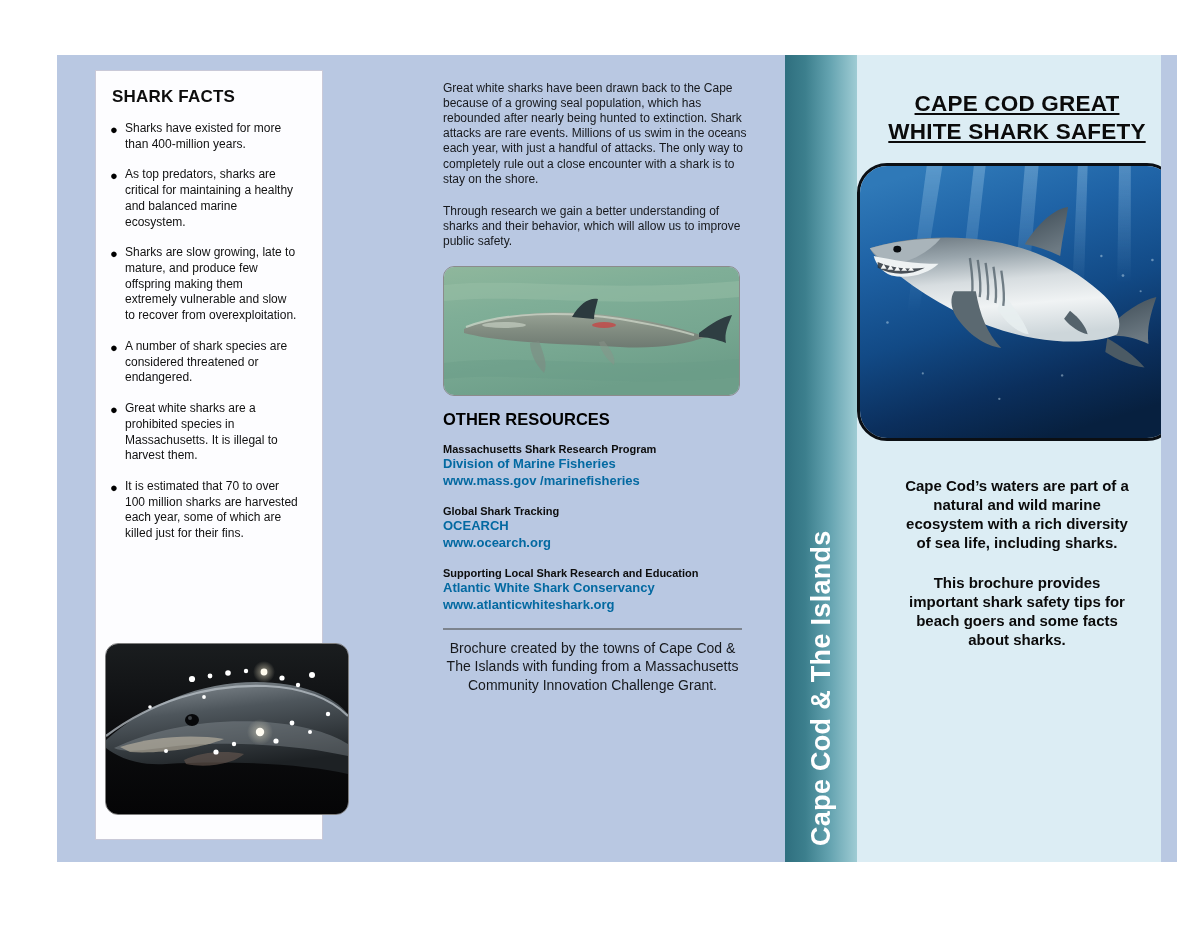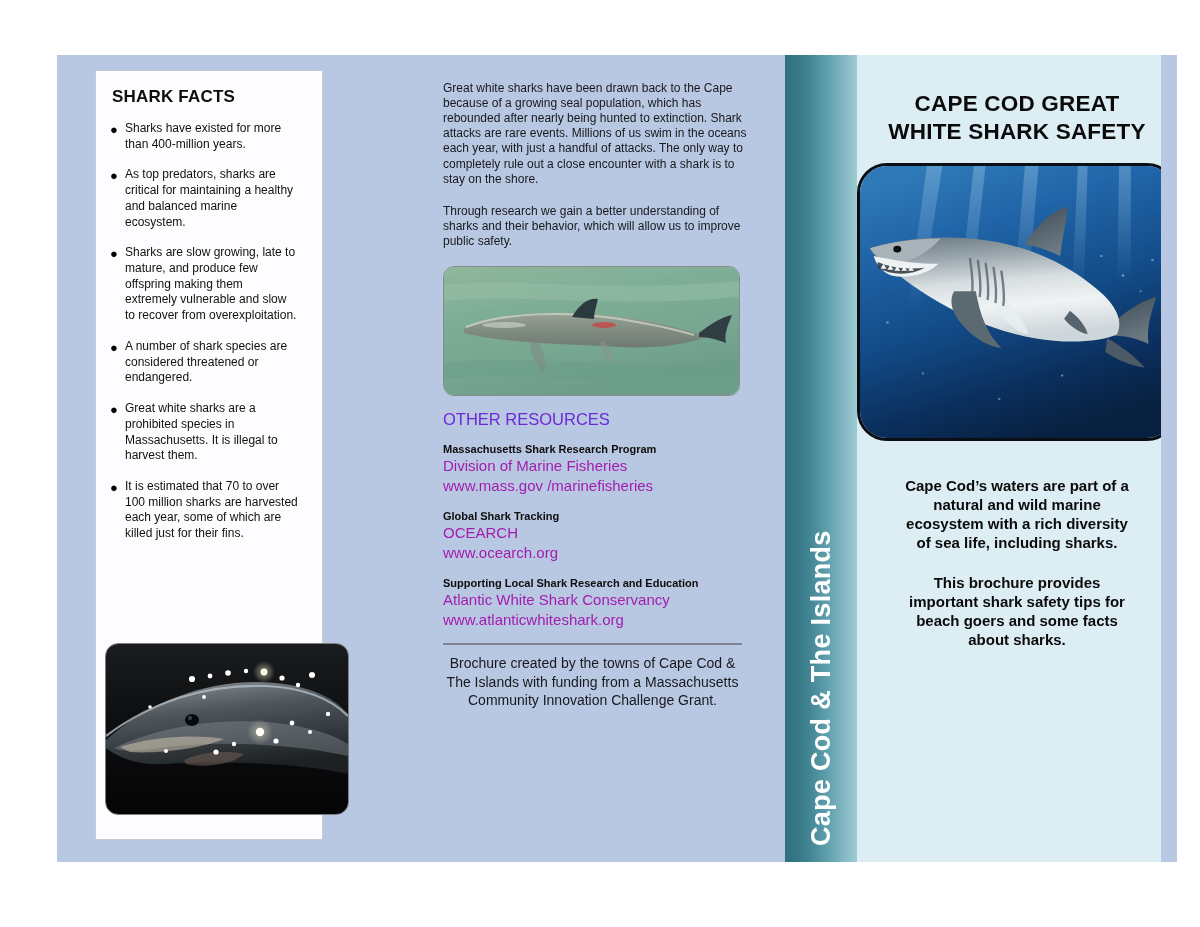--- a/index.html
+++ b/index.html
@@ -98,35 +98,36 @@
   .img-mid {
     width: 295px;
     height: 128px;
     border-radius: 11px;
     border: 1px solid #8b8b8b;
     overflow: hidden;
     margin: 9px 0 14px 0;
   }
   .res-title {
     font-size: 16.5px;
-    font-weight: normal;
-    color: #6d28d9;
+    font-weight: bold;
+    color: #000000;
     margin: 2px 0 13px 0;
   }
   .res-block { margin-bottom: 14px; }
   .res-name {
     font-size: 11px;
     font-weight: bold;
     color: #0d0d0d;
     line-height: 1.28;
   }
   .res-line {
-    font-size: 15px;
-    color: #a21caf;
+    font-size: 13px;
+    color: #0369a1;
     line-height: 1.3;
+    font-weight: bold;
   }
   .mid-divider {
     height: 2px;
     background: #7d848e;
     margin: 14px 0 9px 0;
     width: 299px;
   }
   .credit {
     font-size: 14px;
     color: #16181c;
@@ -172,20 +173,21 @@
   }
   .cover-title {
     margin: 35px auto 0 auto;
     width: 288px;
     text-align: center;
     font-size: 22.5px;
     font-weight: bold;
     color: #0b0b0b;
     line-height: 1.23;
     letter-spacing: 0.2px;
+    text-decoration: underline;
   }
   .img-right {
     margin: 18px auto 0 auto;
     width: 320px;
     height: 278px;
     border-radius: 30px;
     border: 3px solid #0b0f14;
     overflow: hidden;
     box-sizing: border-box;
   }

